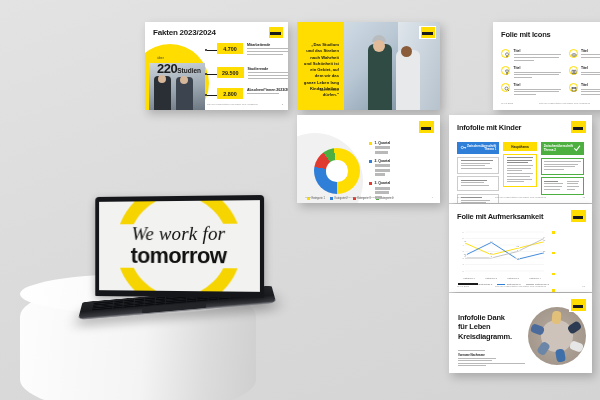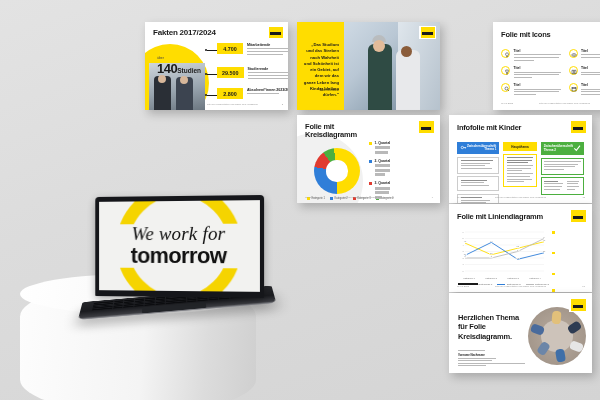--- a/index.html
+++ b/index.html
@@ -206,25 +206,25 @@
 
   <div class="slide" id="sl-fakten">
     <div class="slide-inner">
       <div class="fk-circle"></div>
       <div class="fk-photo">
         <span class="p1"></span>
           <span class="p2"></span>
         <span class="h1"></span>
           <span class="h2"></span>
       </div>
-      <div class="fk-title s-title">Fakten 2017/2024</div>
+      <div class="fk-title s-title">Fakten 2023/2024</div>
 
       <div class="fk-120">
         <em>über</em>
-        <b>140</b><s>Studien</s>
+        <b>220</b><s>Studien</s>
       </div>
 
       <div class="fk-dotline" style="left:62px;top:28px;width:14px;"></div>
       <div class="fk-dot" style="left:60px;top:27px;"></div>
       <div class="fk-dotline" style="left:62px;top:52px;width:14px;"></div>
       <div class="fk-dot" style="left:60px;top:51px;"></div>
       <div class="fk-dotline" style="left:62px;top:73px;width:14px;"></div>
       <div class="fk-dot" style="left:60px;top:72px;"></div>
 
       <div class="fk-row" style="left:72px;top:21px;">
@@ -380,21 +380,20 @@
       </div>
       <div class="foot" style="left:8px;bottom:5px;font-size:2.4px;">01.01.2025</div>
       <div class="foot" style="left:50%;transform:translateX(-50%);bottom:5px;font-size:2.4px;">Titel der Präsentation und Name des Verfassers</div>
       <div class="foot" style="right:7px;bottom:5px;font-size:2.4px;">6</div>
     </div>
   </div>
 
   <div class="slide" id="sl-kreis">
     <div class="slide-inner">
       <div class="kd-swoosh"></div>
-      <div class="kd-title s-title">Folie mit Kreisdiagramm</div>
 
       <div class="kd-donut" id="donut" style="background: conic-gradient(from -8deg, rgb(255, 221, 0) 0deg, rgb(255, 221, 0) 187.2deg, rgb(47, 126, 216) 187.2deg, rgb(47, 126, 216) 288deg, rgb(224, 59, 48) 288deg, rgb(224, 59, 48) 331.2deg, rgb(76, 175, 63) 331.2deg, rgb(76, 175, 63) 360deg);"></div>
 
       <div class="kd-legend">
         <span>
             <i style="background:#ffdd00"></i>
             <em style="font-style:normal">Kategorie 1</em>
           </span>
         <span>
             <i style="background:#2f7ed8"></i>
@@ -536,21 +535,21 @@
         <i style="width:15px;height:12px;"></i>
       </div>
       <div class="foot" style="left:8px;bottom:4px;font-size:2.4px;">01.01.2025</div>
       <div class="foot" style="left:50%;transform:translateX(-50%);bottom:4px;font-size:2.4px;">Titel der Präsentation und Name des Verfassers</div>
       <div class="foot" style="right:7px;bottom:4px;font-size:2.4px;">11</div>
     </div>
   </div>
 
   <div class="slide" id="sl-linie">
     <div class="slide-inner">
-      <div class="ln-title s-title">Folie mit Liniendiagramm</div>
+      <div class="ln-title s-title">Folie mit Aufmerksamkeit</div>
 
       <svg class="ln-chart" id="lineChart" viewBox="0 0 176 92" preserveAspectRatio="none">
           <line x1="14" y1="4" x2="172" y2="4" stroke="#e2e2e2" stroke-width="0.6"></line>
           <text x="11" y="5.8" font-size="4" fill="#999" text-anchor="end">6</text>
           <line x1="14" y1="17" x2="172" y2="17" stroke="#e2e2e2" stroke-width="0.6"></line>
           <text x="11" y="18.8" font-size="4" fill="#999" text-anchor="end">5</text>
           <line x1="14" y1="30" x2="172" y2="30" stroke="#e2e2e2" stroke-width="0.6"></line>
           <text x="11" y="31.8" font-size="4" fill="#999" text-anchor="end">4</text>
           <line x1="14" y1="43" x2="172" y2="43" stroke="#e2e2e2" stroke-width="0.6"></line>
           <text x="11" y="44.8" font-size="4" fill="#999" text-anchor="end">3</text>
@@ -664,22 +663,22 @@
       <div class="dk-photo">
         <span class="tbl"></span>
         <span class="dk-p" style="left:24px;top:4px;background:#e2c07a;transform:rotate(5deg)"></span>
         <span class="dk-p" style="left:42px;top:14px;background:#2d3b52;transform:rotate(55deg)"></span>
         <span class="dk-p" style="left:44px;top:33px;background:#e6e6e6;transform:rotate(110deg)"></span>
         <span class="dk-p" style="left:28px;top:42px;background:#3f6fa8;transform:rotate(170deg)"></span>
         <span class="dk-p" style="left:11px;top:35px;background:#6c86a8;transform:rotate(215deg)"></span>
         <span class="dk-p" style="left:5px;top:16px;background:#4a6b9c;transform:rotate(290deg)"></span>
       </div>
       <div class="dk-title s-title">
-        <span>Herzlichen Thema</span><br>
-        <span>für Folie</span><br>
+        <span>Infofolie Dank</span><br>
+        <span>für Leben</span><br>
         <span>Kreisdiagramm.</span>
       </div>
       <div class="dk-contact">
         <i class="tl" style="width:36%"></i>
         <b>Vorname Nachname</b>
         <i class="tl" style="width:52%;margin-top:1px"></i>
         <i class="tl" style="width:46%"></i>
         <i class="tl" style="width:90%"></i>
         <i class="tl" style="width:38%"></i>
       </div>

